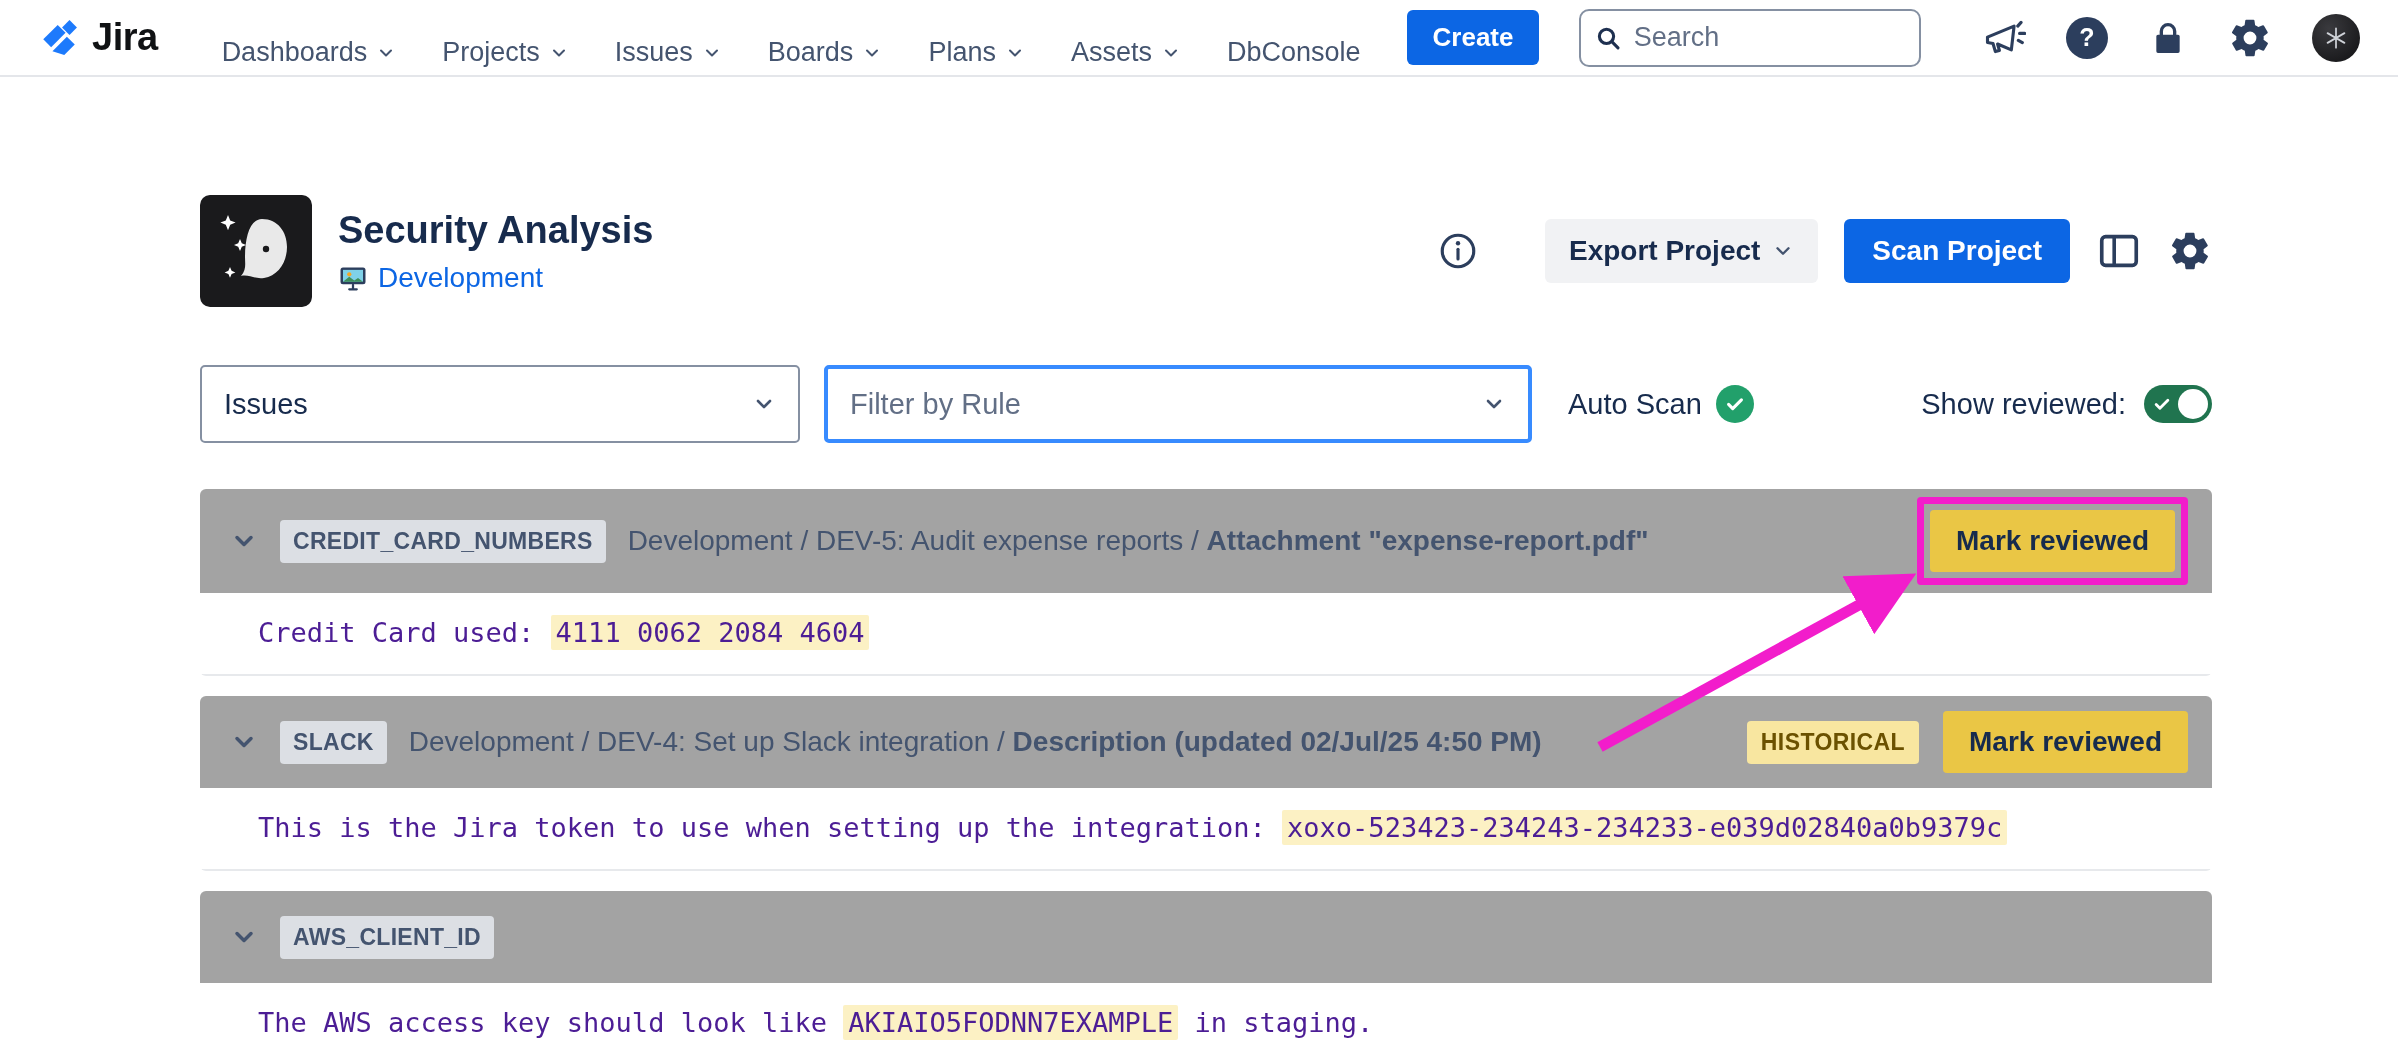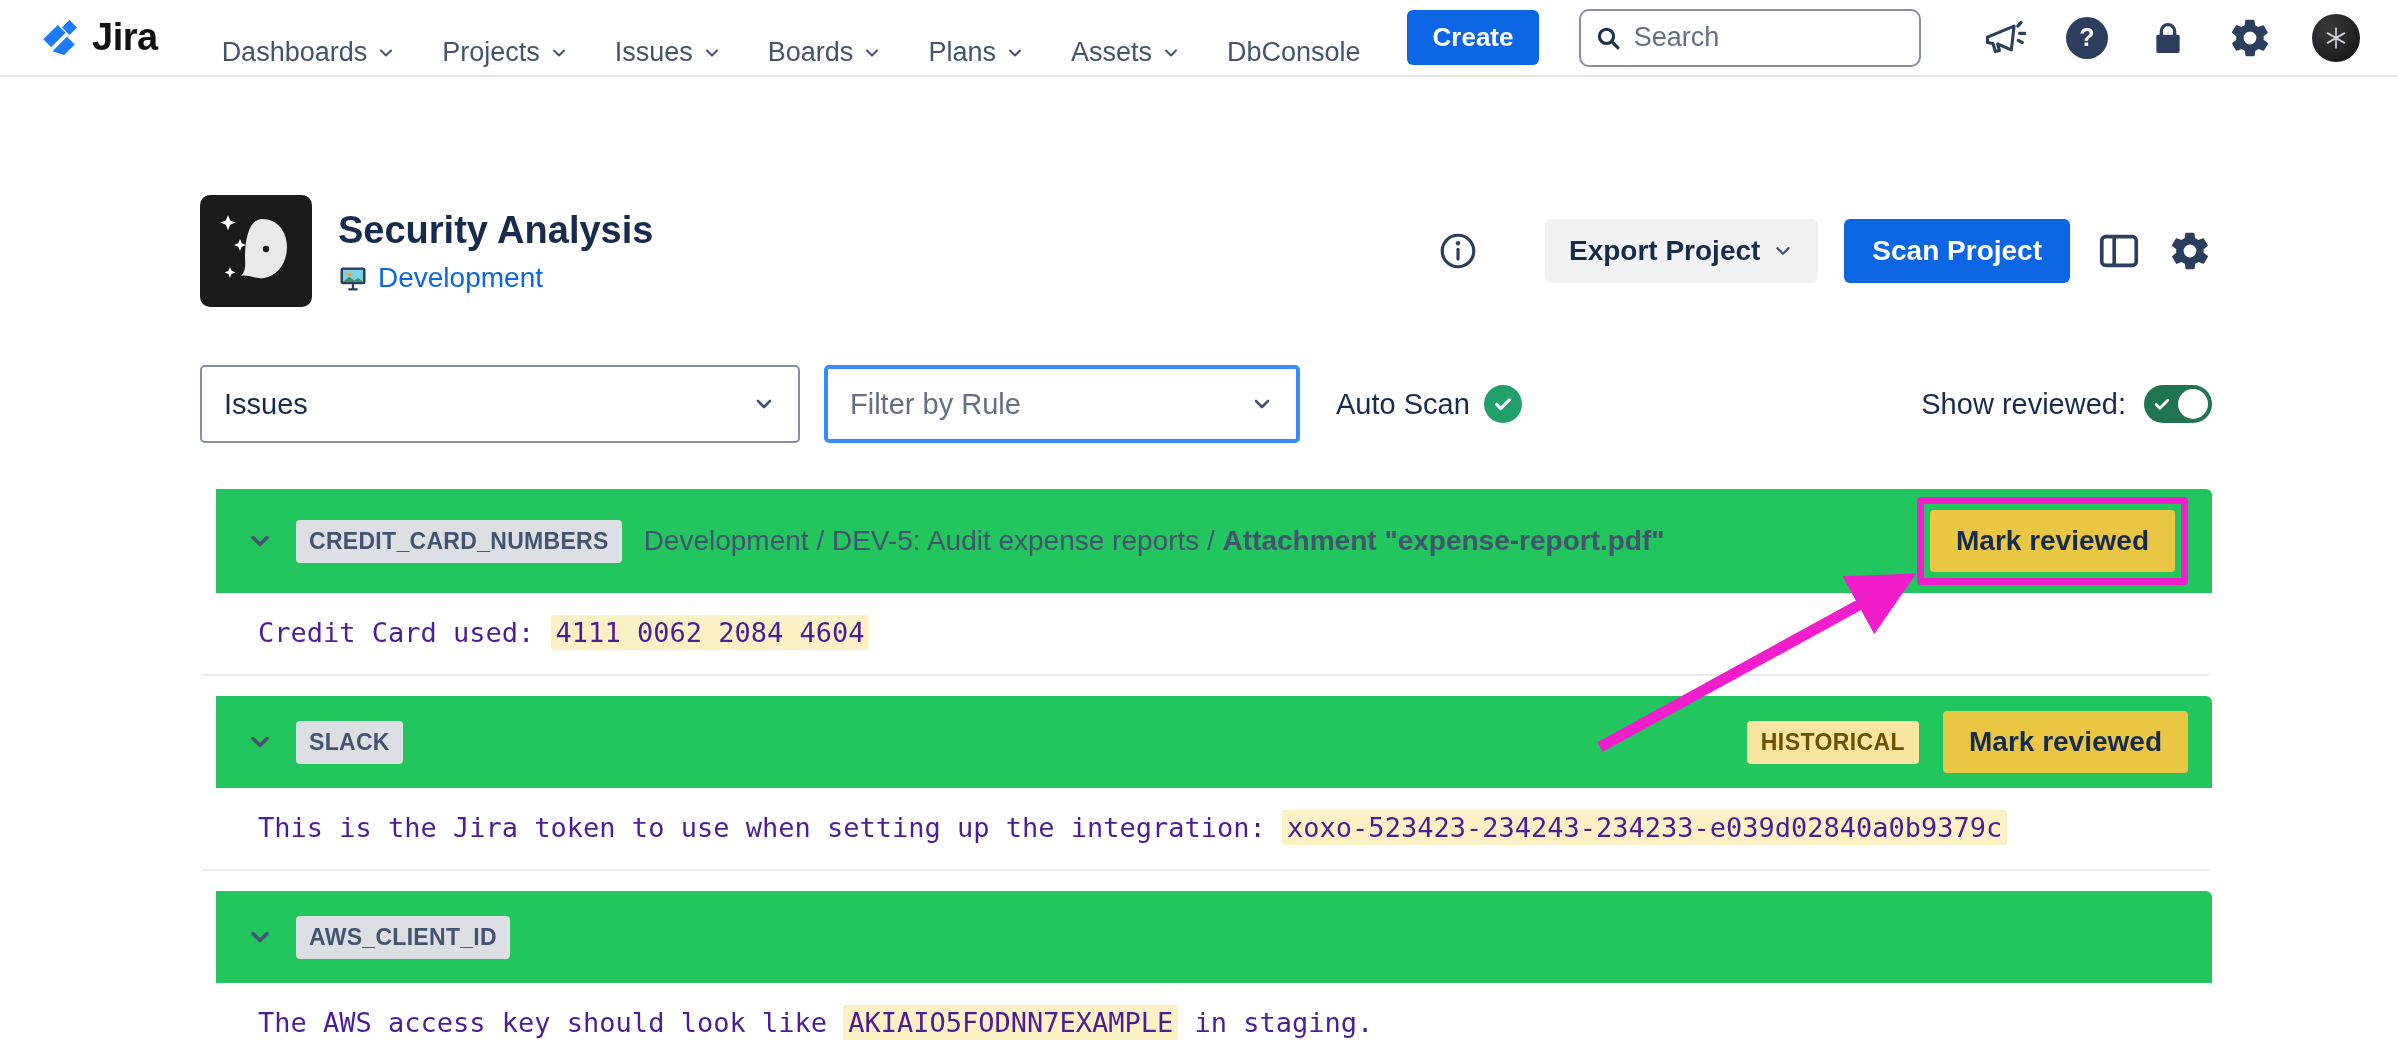--- a/index.html
+++ b/index.html
@@ -89,40 +89,40 @@
 
   
   .filter-row { display:flex; align-items:center; margin-top:58px; }
   .select {
     display:flex; align-items:center; justify-content:space-between;
     height:78px; padding:0 22px;
     border:2px solid #8590A2; border-radius:5px;
     font-size:29px; color:#172B4D; background:#fff; cursor:pointer;
   }
   .select.issues { width:600px; }
-  .select.rule { width:476px; margin-left:24px; border:4px solid #388BFF; color:#626F86; }
+  .select.rule { width:708px; margin-left:24px; border:4px solid #388BFF; color:#626F86; }
   .auto-scan { display:flex; align-items:center; gap:14px; margin-left:36px; font-size:29px; color:#172B4D; }
   .check-circle {
     width:38px; height:38px; border-radius:50%;
     background:#22A06B; display:flex; align-items:center; justify-content:center;
   }
   .show-reviewed { margin-left:auto; display:flex; align-items:center; gap:18px; font-size:29px; color:#172B4D; }
   .toggle {
     position:relative; width:68px; height:38px; border-radius:20px;
     background:#20744F; cursor:pointer; flex:0 0 auto;
   }
   .toggle .knob { position:absolute; top:4px; right:4px; width:30px; height:30px; border-radius:50%; background:#fff; }
   .toggle .toggle-check { position:absolute; left:8px; top:9px; }
 
   
   .findings { margin-top:46px; }
   .card { margin-bottom:20px; border-radius:6px; overflow:hidden; }
   .card-header {
     display:flex; align-items:center; gap:22px;
-    background:#22c55e; min-height:92px; padding:8px 24px 8px 30px;margin-left:16px;
+    background:#a3a3a3; min-height:92px; padding:8px 24px 8px 30px;
   }
   .chevron-btn { color:#44546F; display:flex; cursor:pointer; flex:0 0 auto; }
   .rule-badge {
     background:#DCDFE4; color:#44546F;
     font-size:23px; font-weight:700; letter-spacing:0.3px;
     padding:8px 13px; border-radius:4px; white-space:nowrap; flex:0 0 auto;
   }
   .breadcrumb { font-size:28px; color:#44546F; line-height:1.45; }
   .breadcrumb .bc-bold { font-weight:700; color:#44546F; }
   .breadcrumb.narrow { max-width:740px; }
@@ -361,20 +361,21 @@
     </article>
 
     <article class="card">
       <div class="card-header">
         <span class="chevron-btn">
           <svg width="28" height="28" viewBox="0 0 24 24" fill="none">
               <path d="M6 9l6 6 6-6" stroke="currentColor" stroke-width="3" stroke-linecap="round" stroke-linejoin="round"></path>
             </svg>
         </span>
         <span class="rule-badge">SLACK</span>
+        <span class="breadcrumb"><span>Development / DEV-4: Set up Slack integration / </span><span class="bc-bold">Description (updated 02/Jul/25 4:50 PM)</span></span>
         <span class="header-right">
           <span class="status-badge historical">HISTORICAL</span>
           <button class="action-btn">Mark reviewed</button>
         </span>
       </div>
       <div class="card-body">
         <span>This is the Jira token to use when setting up the integration: </span><span class="hl">xoxo-523423-234243-234233-e039d02840a0b9379c</span><span></span>
       </div>
     </article>
 

